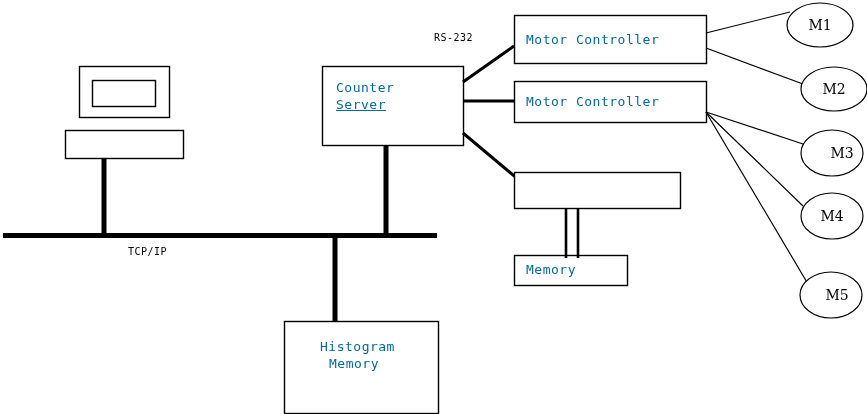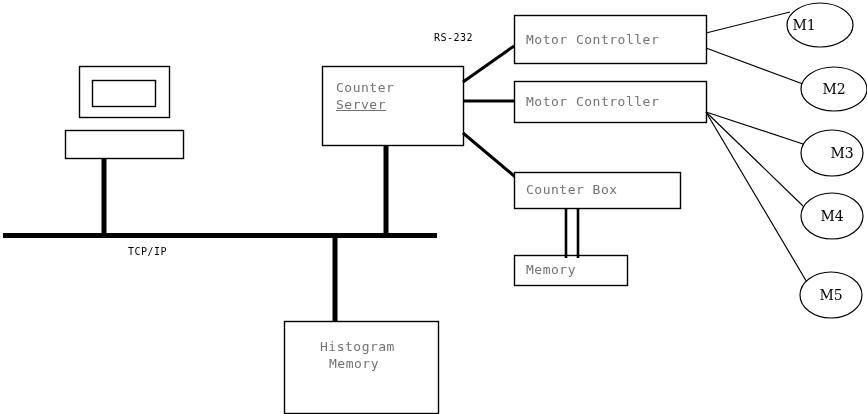--- a/index.html
+++ b/index.html
@@ -20,21 +20,21 @@
     left: 0;
     top: 0;
     width: 867px;
     height: 414px;
   }
   .node-label {
     position: absolute;
     font-family: "DejaVu Sans Mono", "Liberation Mono", monospace;
     font-size: 13px;
     line-height: 17px;
-    color: #737373;
+    color: #0369a1;
     white-space: pre;
     letter-spacing: 0.5px;
   }
   .ellipse-label {
     position: absolute;
     font-family: "DejaVu Serif", "Liberation Serif", serif;
     font-size: 14px;
     color: #000000;
     white-space: pre;
     text-align: center;
@@ -123,30 +123,29 @@
   </svg>
 
 
   <div class="node-label" style="left:336px; top:79px;">Counter</div>
   <div class="node-label" style="left:336px; top:96px;text-decoration:underline;">Server</div>
 
   <div class="node-label" style="left:526px; top:31px;">Motor Controller</div>
 
   <div class="node-label" style="left:526px; top:93px;">Motor Controller</div>
 
-  <div class="node-label" style="left:526px; top:181px;">Counter Box</div>
 
   <div class="node-label" style="left:526px; top:261px;">Memory</div>
 
   <div class="node-label" style="left:320px; top:338px;">Histogram</div>
   <div class="node-label" style="left:320px; top:355px;margin-left:9px;">Memory</div>
 
   <div class="edge-label" style="left:434px; top:32px;">RS-232</div>
 
   <div class="edge-label" style="left:128px; top:246px;">TCP/IP</div>
 
-  <div class="ellipse-label" style="left:774px; top:17px; width:60px;">M1</div>
+  <div class="ellipse-label" style="left:790px; top:17px; width:60px;">M1</div>
   <div class="ellipse-label" style="left:804px; top:81px; width:60px;">M2</div>
   <div class="ellipse-label" style="left:811px; top:145px; width:62px;">M3</div>
   <div class="ellipse-label" style="left:802px; top:208px; width:60px;">M4</div>
-  <div class="ellipse-label" style="left:801px; top:287px; width:60px;">M5</div>
+  <div class="ellipse-label" style="left:801px; top:287px; width:60px;padding-left:6px;">M5</div>
 
 </div>
 
 </body></html>

